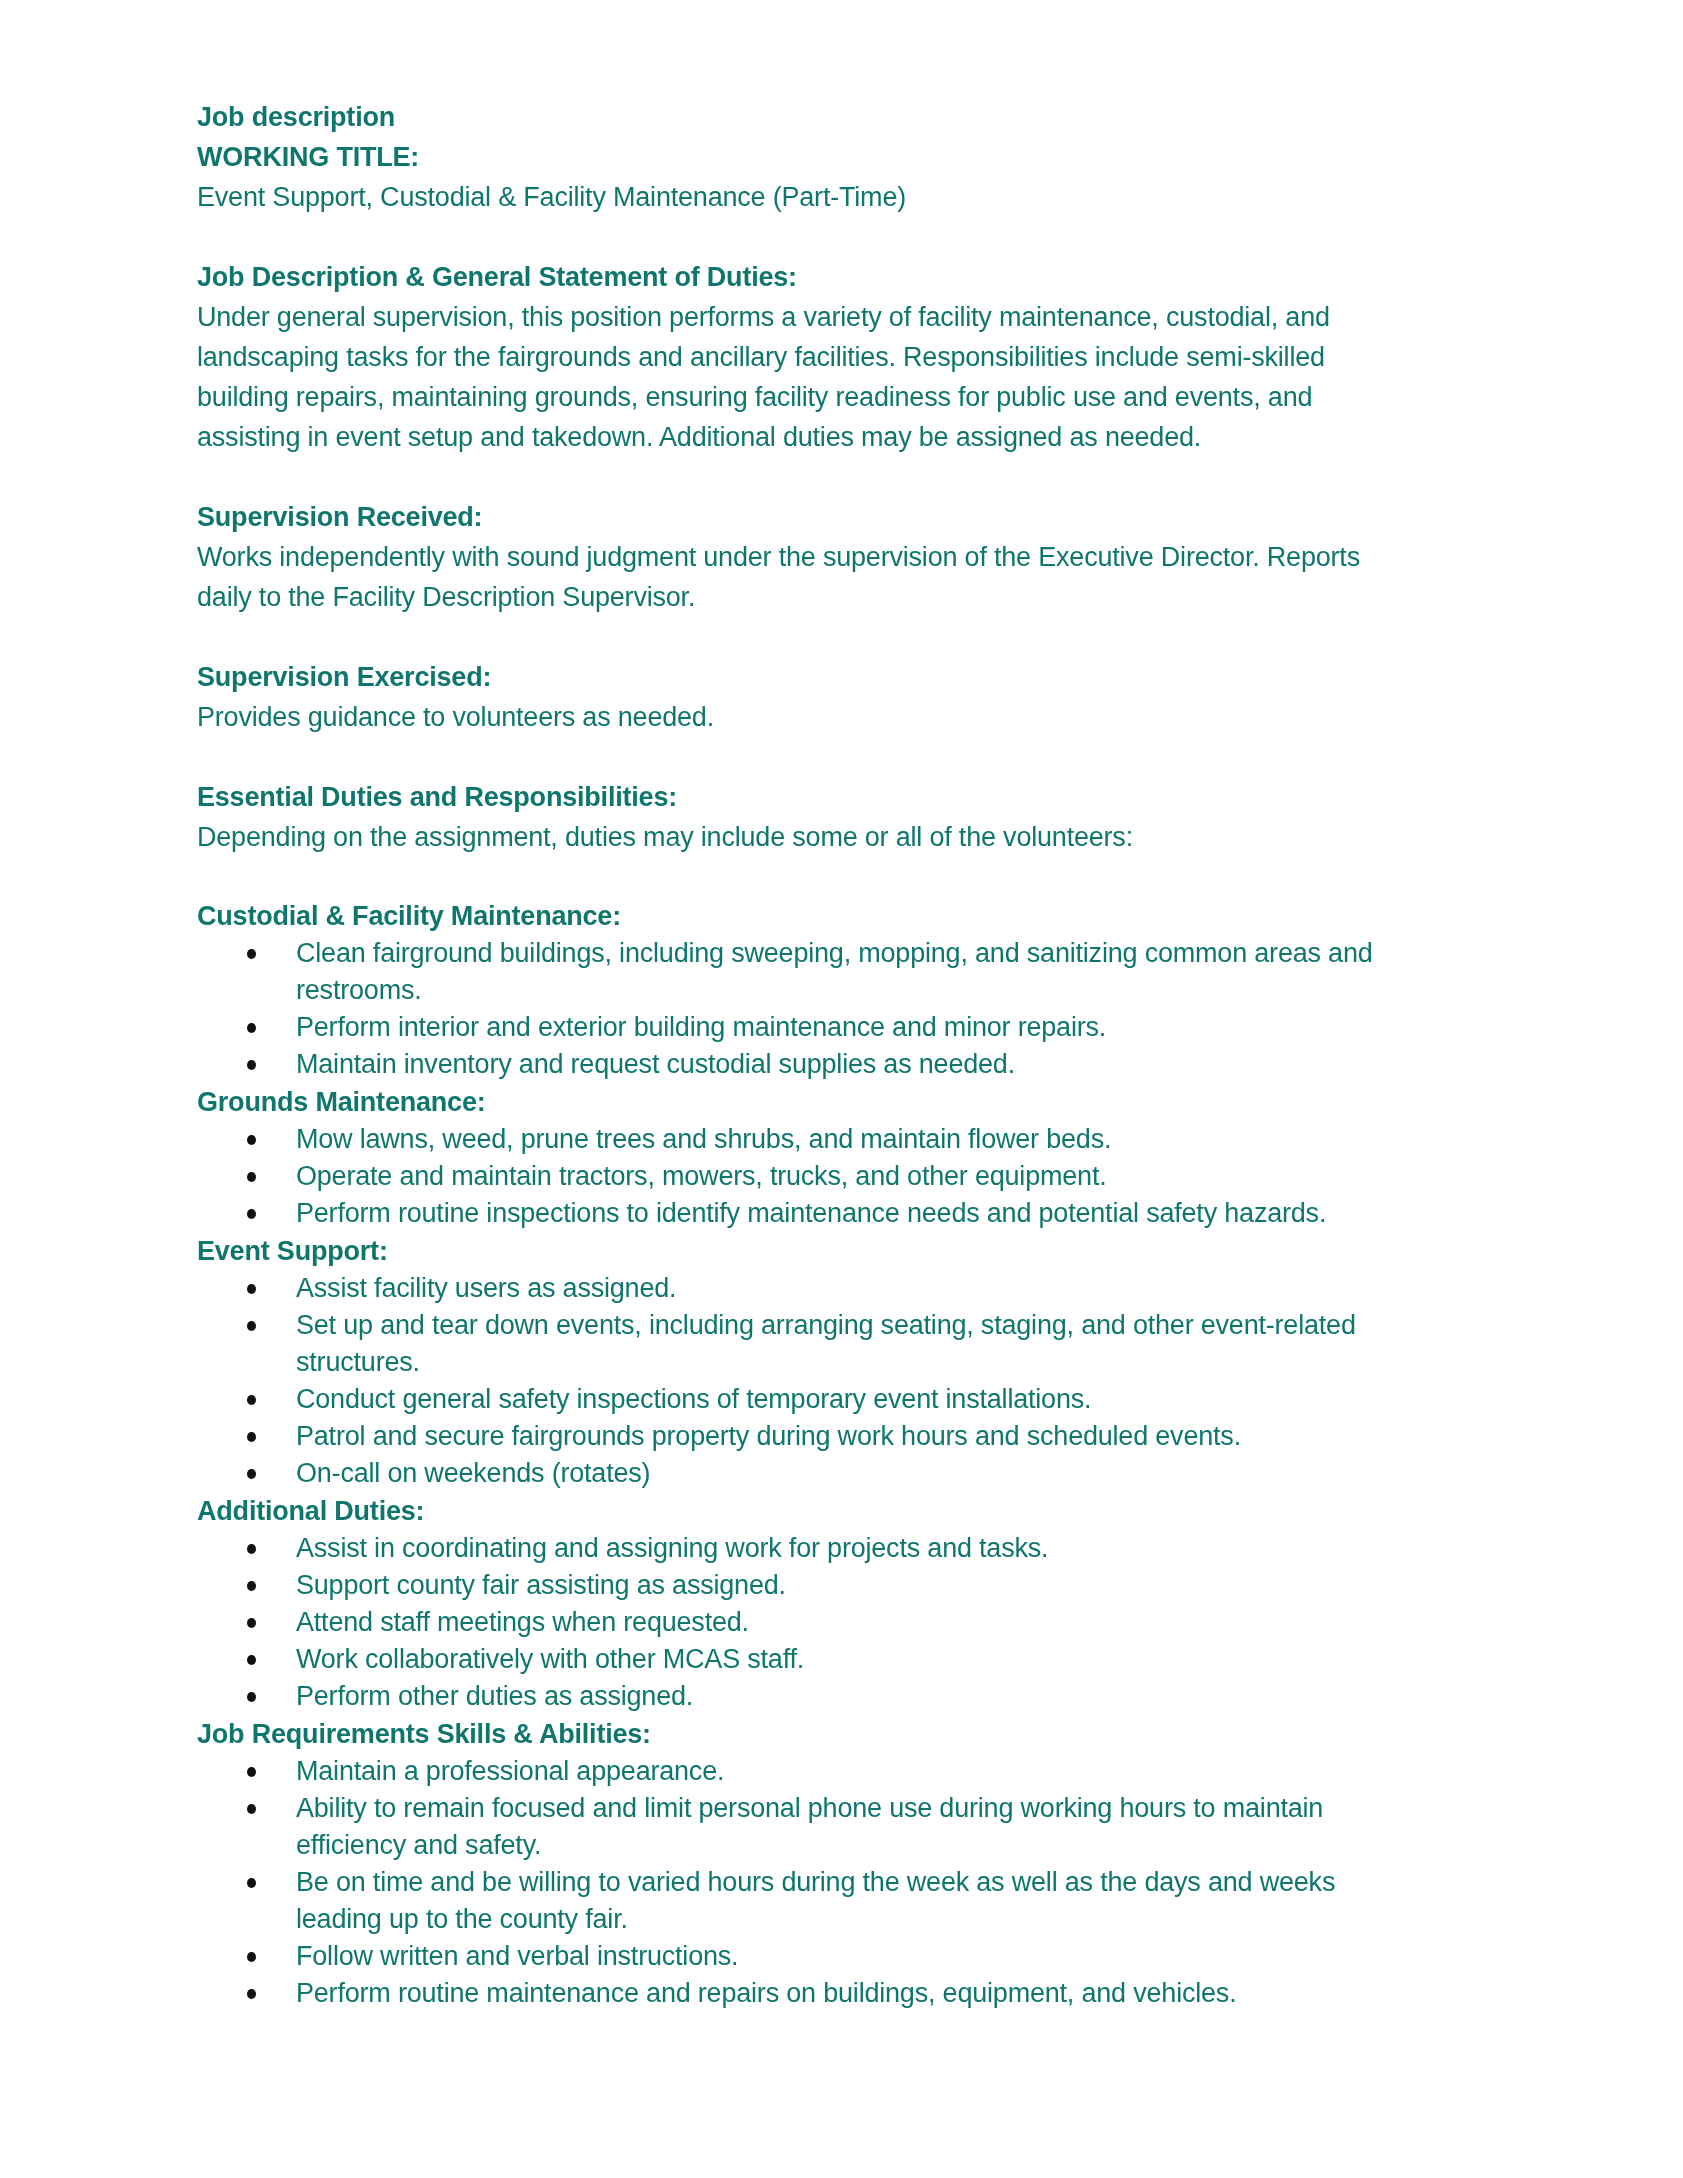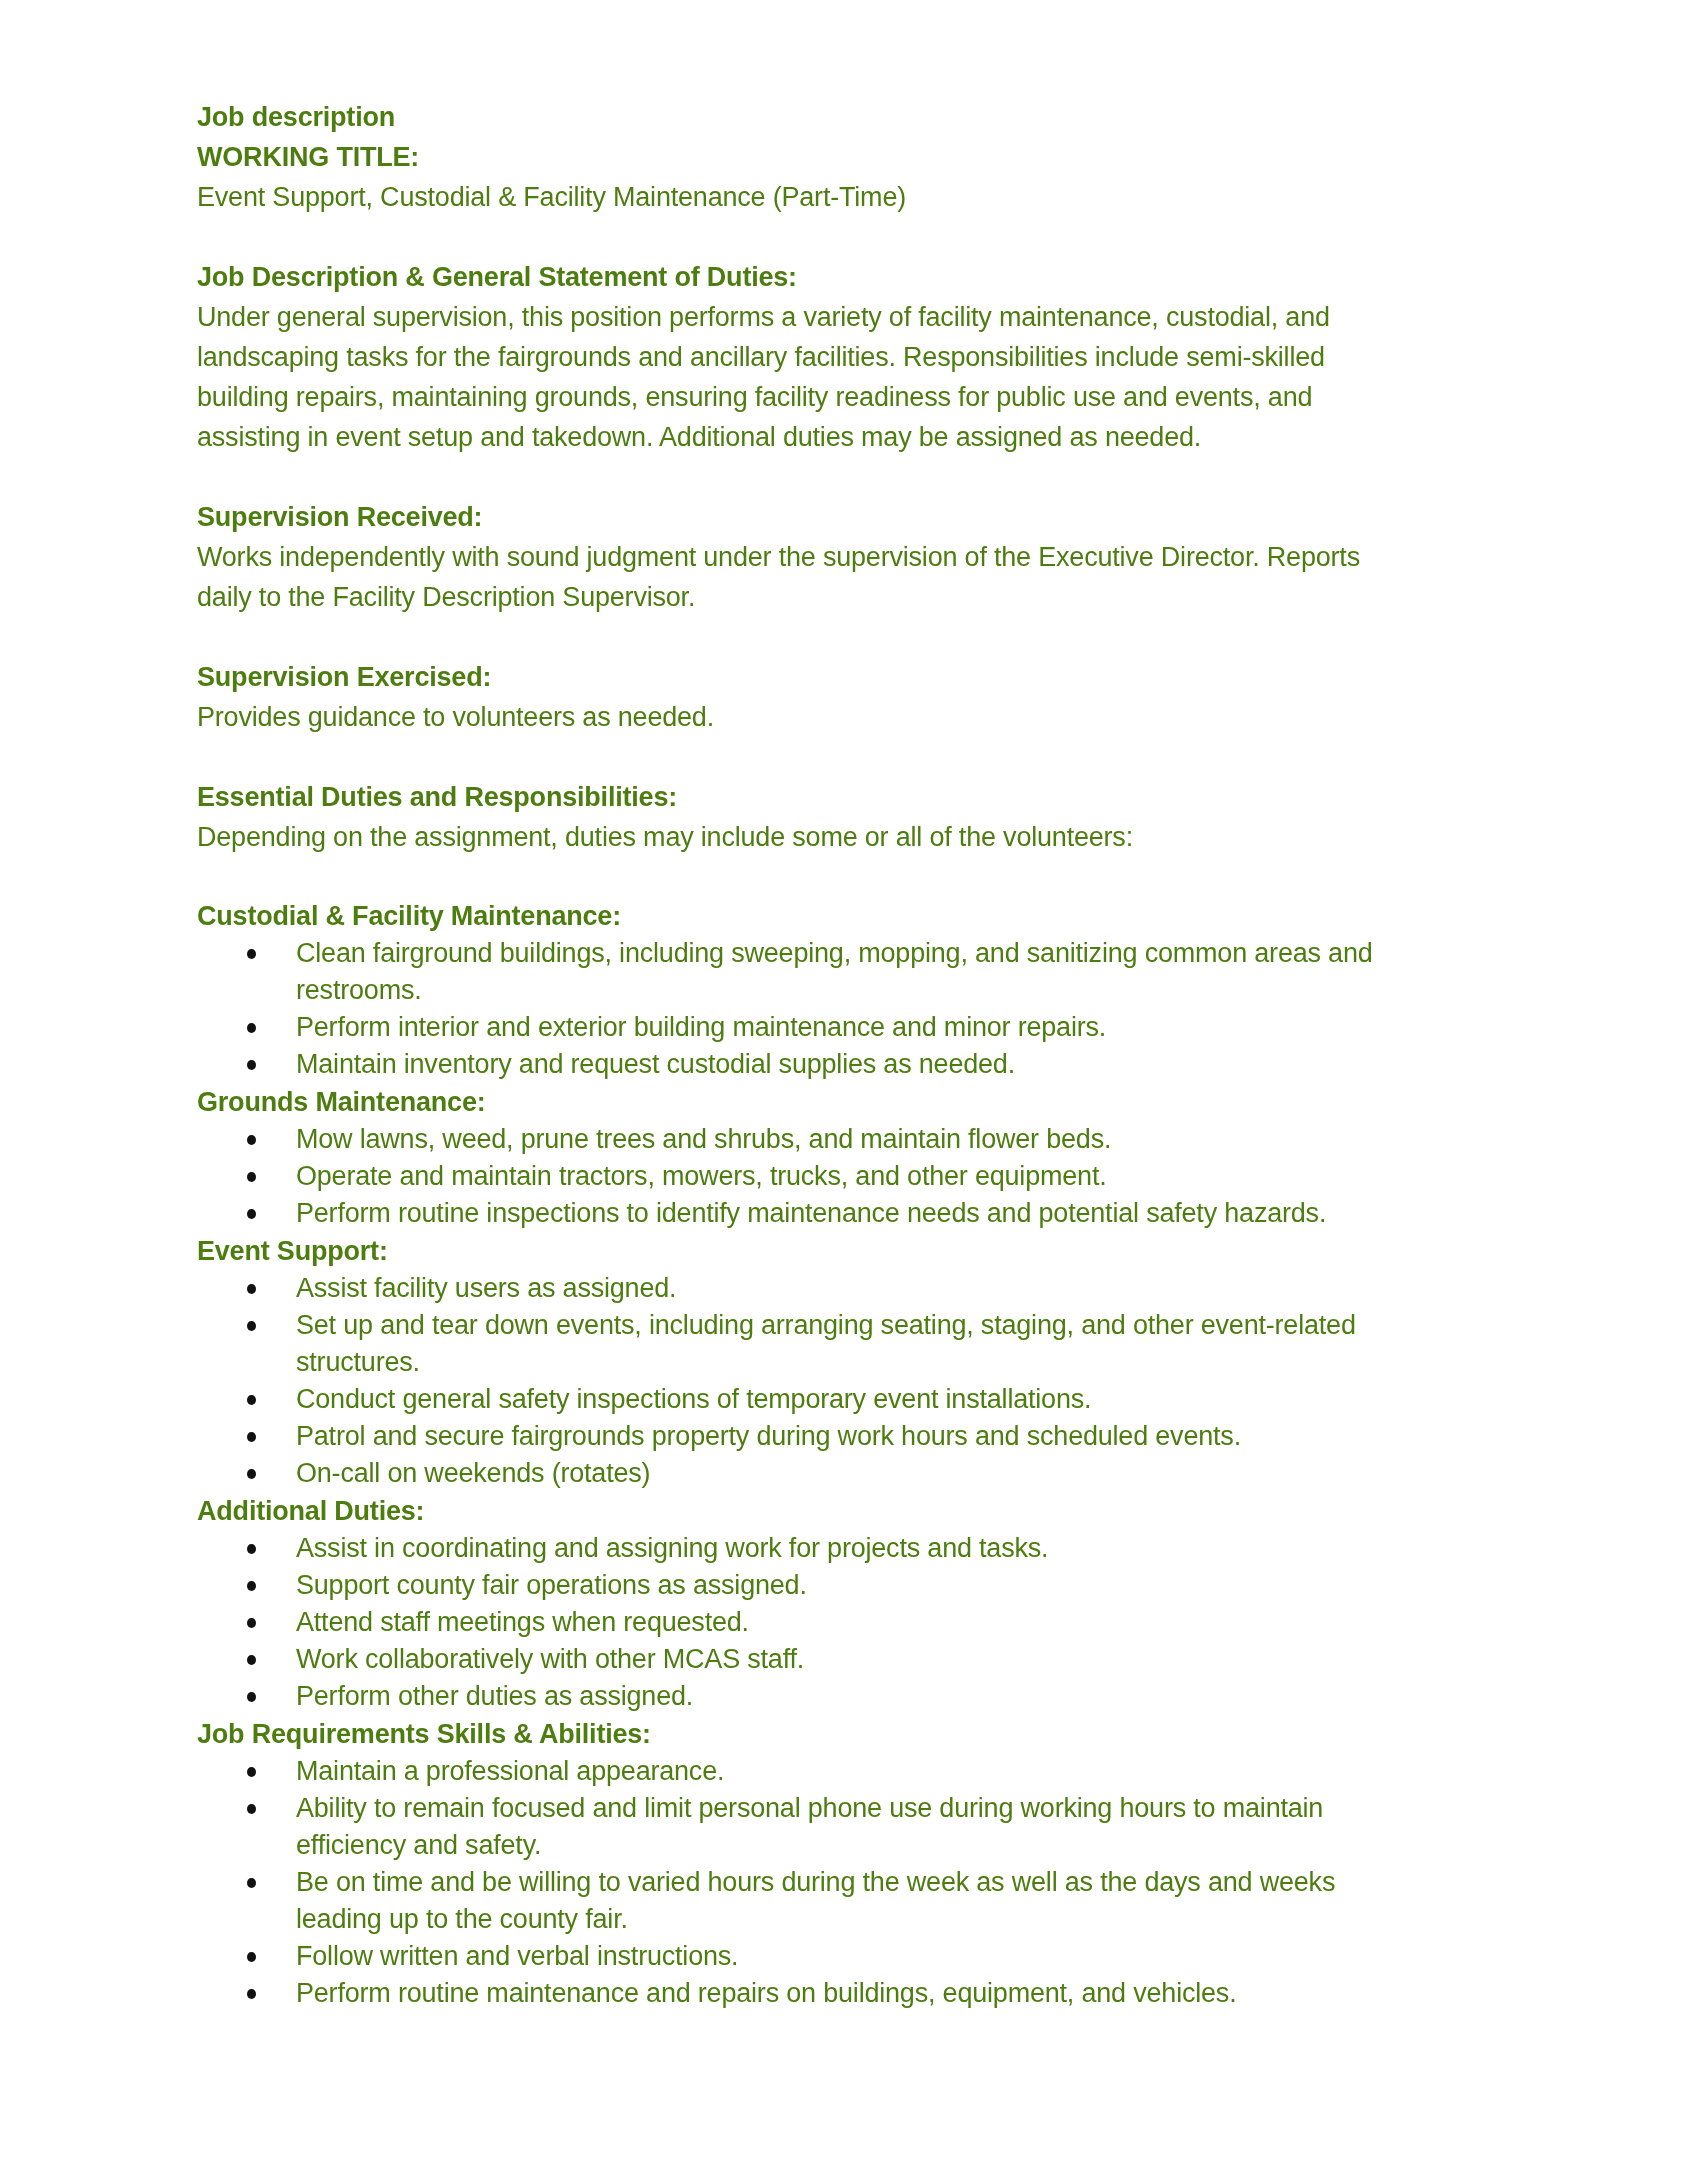--- a/index.html
+++ b/index.html
@@ -1,20 +1,20 @@
 <!DOCTYPE html>
 <html><head>
 <meta charset="utf-8">
 <style>
   html, body { margin: 0; padding: 0; background: #ffffff; }
   body { width: 1683px; height: 2178px; position: relative; overflow: hidden; }
   .page {
     position: absolute; left: 197px; top: 97px; width: 1287px;
     font-family: "Liberation Sans", sans-serif;
-    font-size: 27px; color: #4d7c0f; line-height: 40px;
+    font-size: 27px; color: #0f766e; line-height: 40px;
     letter-spacing: -0.2px;
   }
   .bold { font-weight: bold; }
   .blank { height: 40px; }
   ul.bullets { list-style: none; margin: 0; padding: 0; }
   ul.bullets li { position: relative; padding-left: 99px; line-height: 37px; }
   ul.bullets li .dot {
     position: absolute; left: 50px; top: 14px; width: 9px; height: 10px;
     border-radius: 50%; background: #111111;
   }
@@ -110,21 +110,21 @@
         </li>
       </ul>
       <div class="bold sec-head">Additional Duties:</div>
       <ul class="bullets">
         <li>
           <span class="dot"></span>
           <div>Assist in coordinating and assigning work for projects and tasks.</div>
         </li>
         <li>
           <span class="dot"></span>
-          <div>Support county fair operations as assigned.</div>
+          <div>Support county fair assisting as assigned.</div>
         </li>
         <li>
           <span class="dot"></span>
           <div>Attend staff meetings when requested.</div>
         </li>
         <li>
           <span class="dot"></span>
           <div>Work collaboratively with other MCAS staff.</div>
         </li>
         <li>

